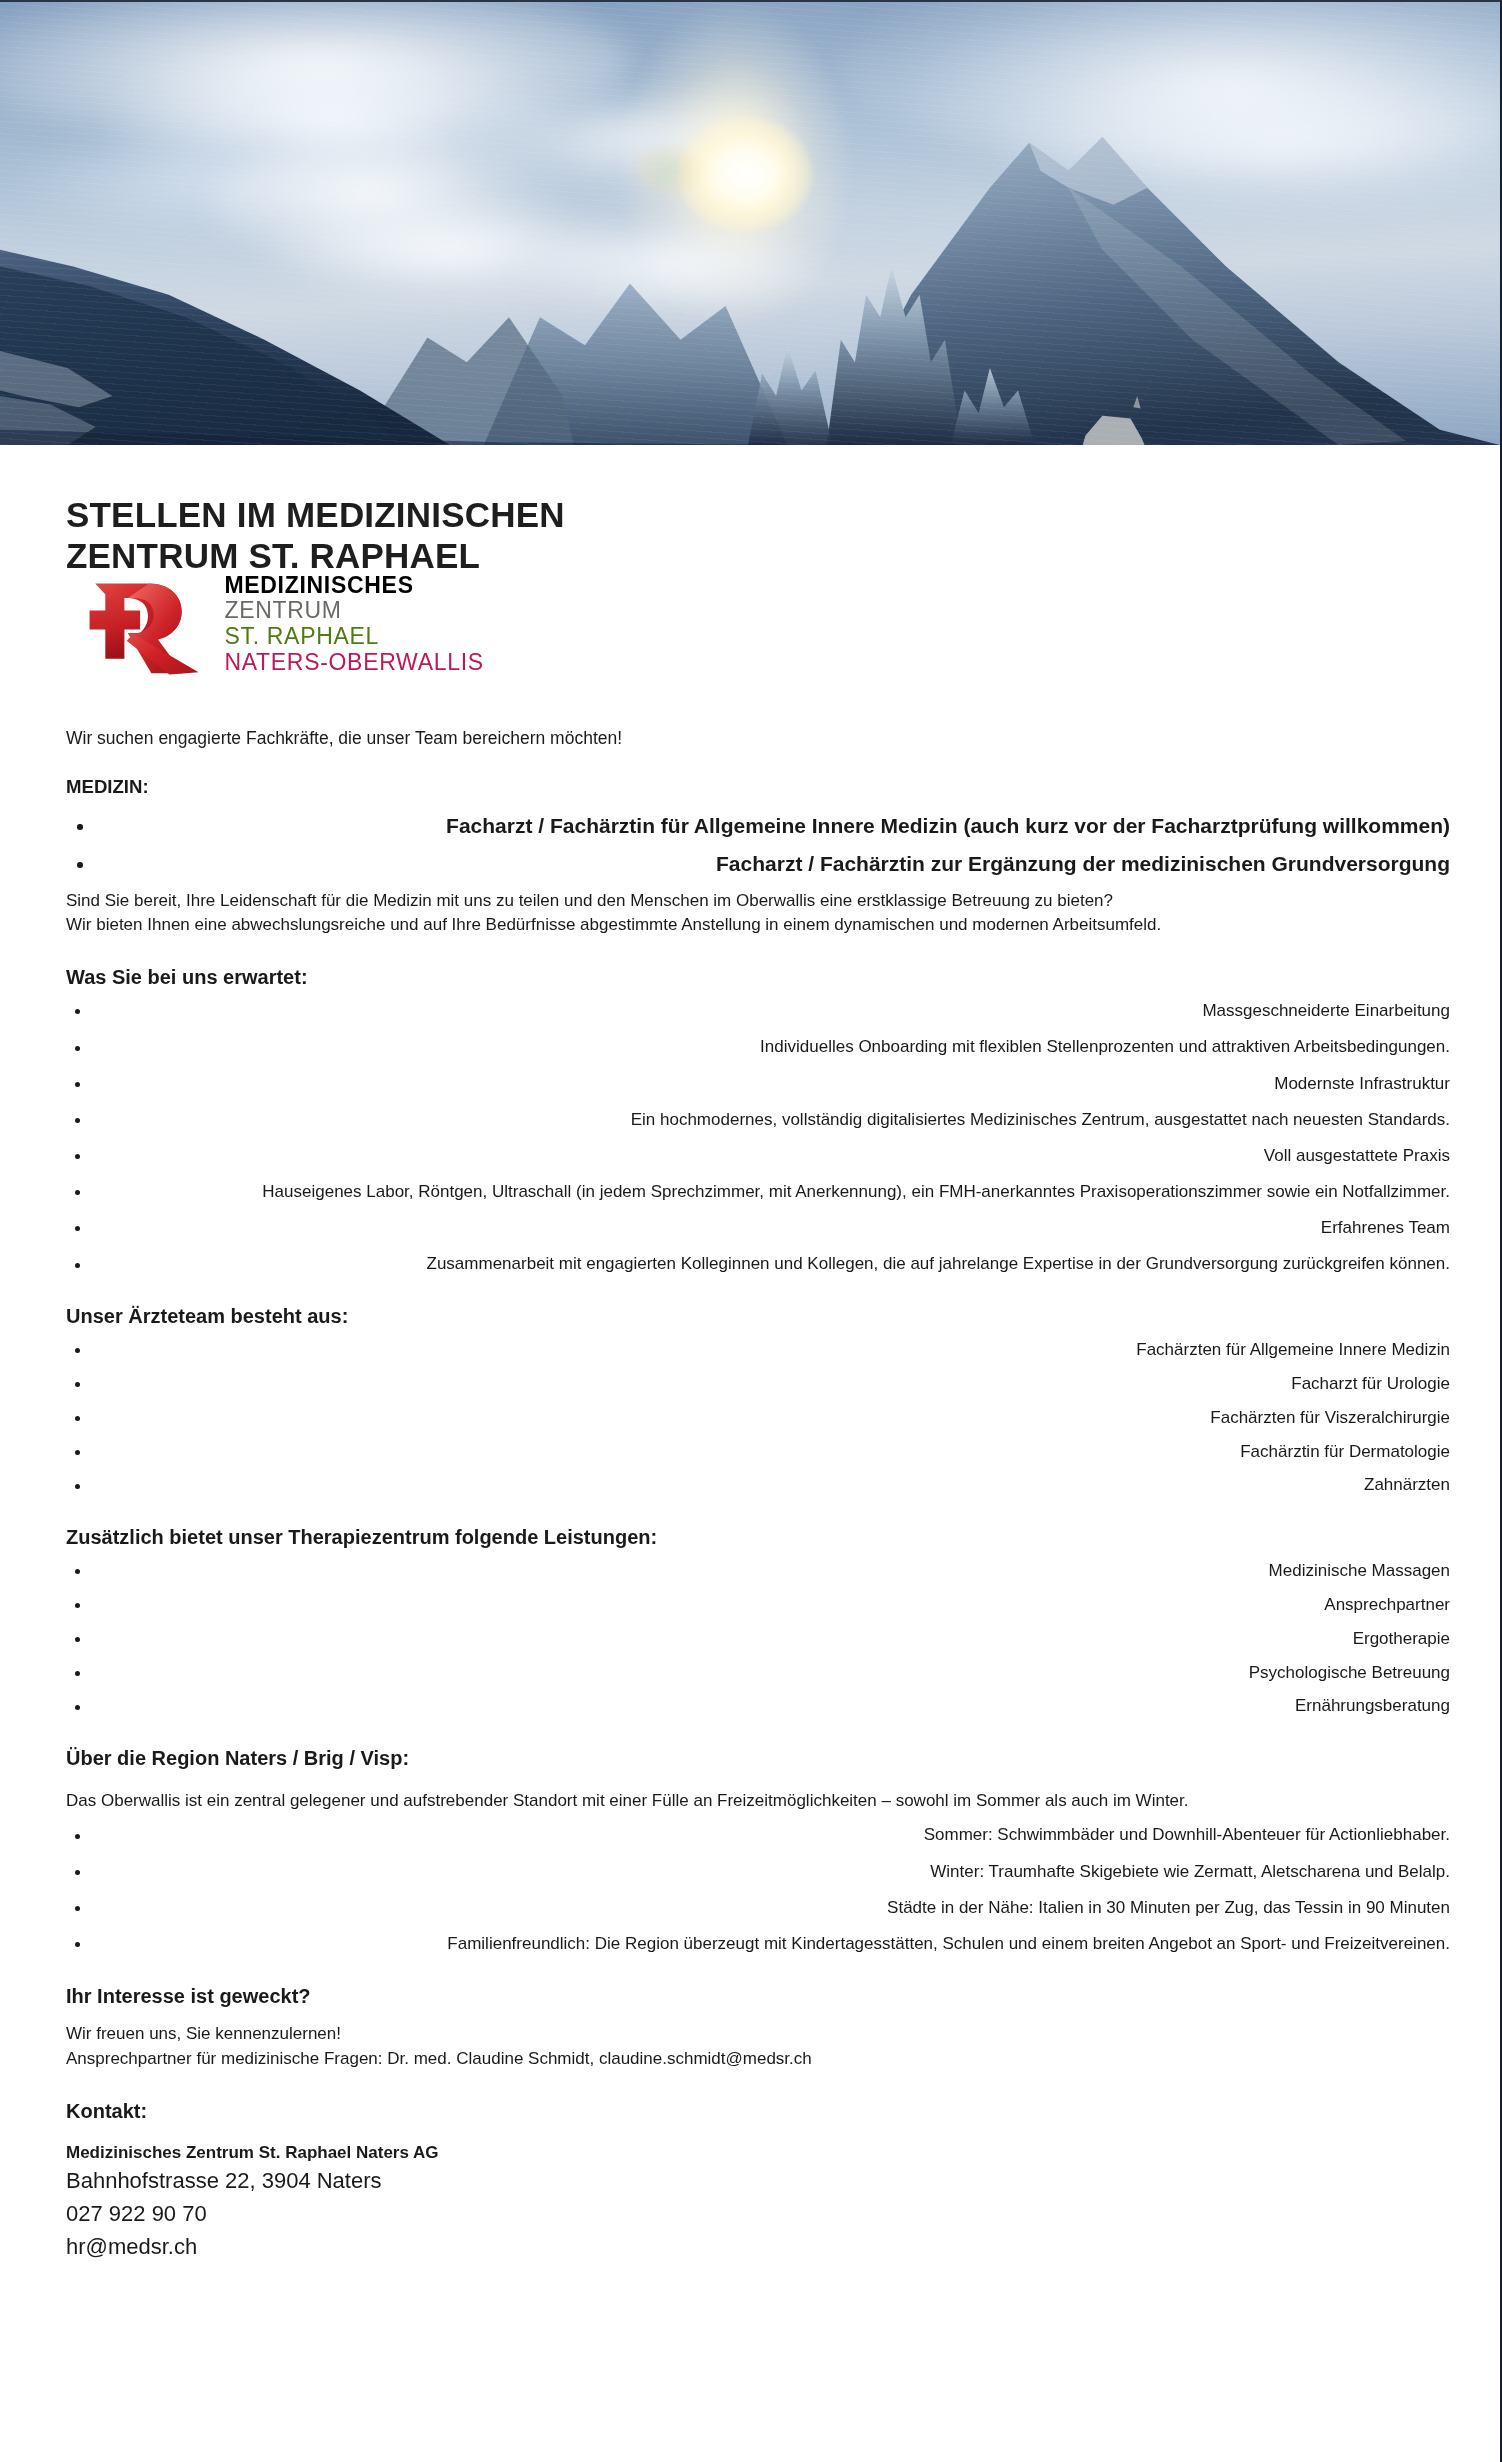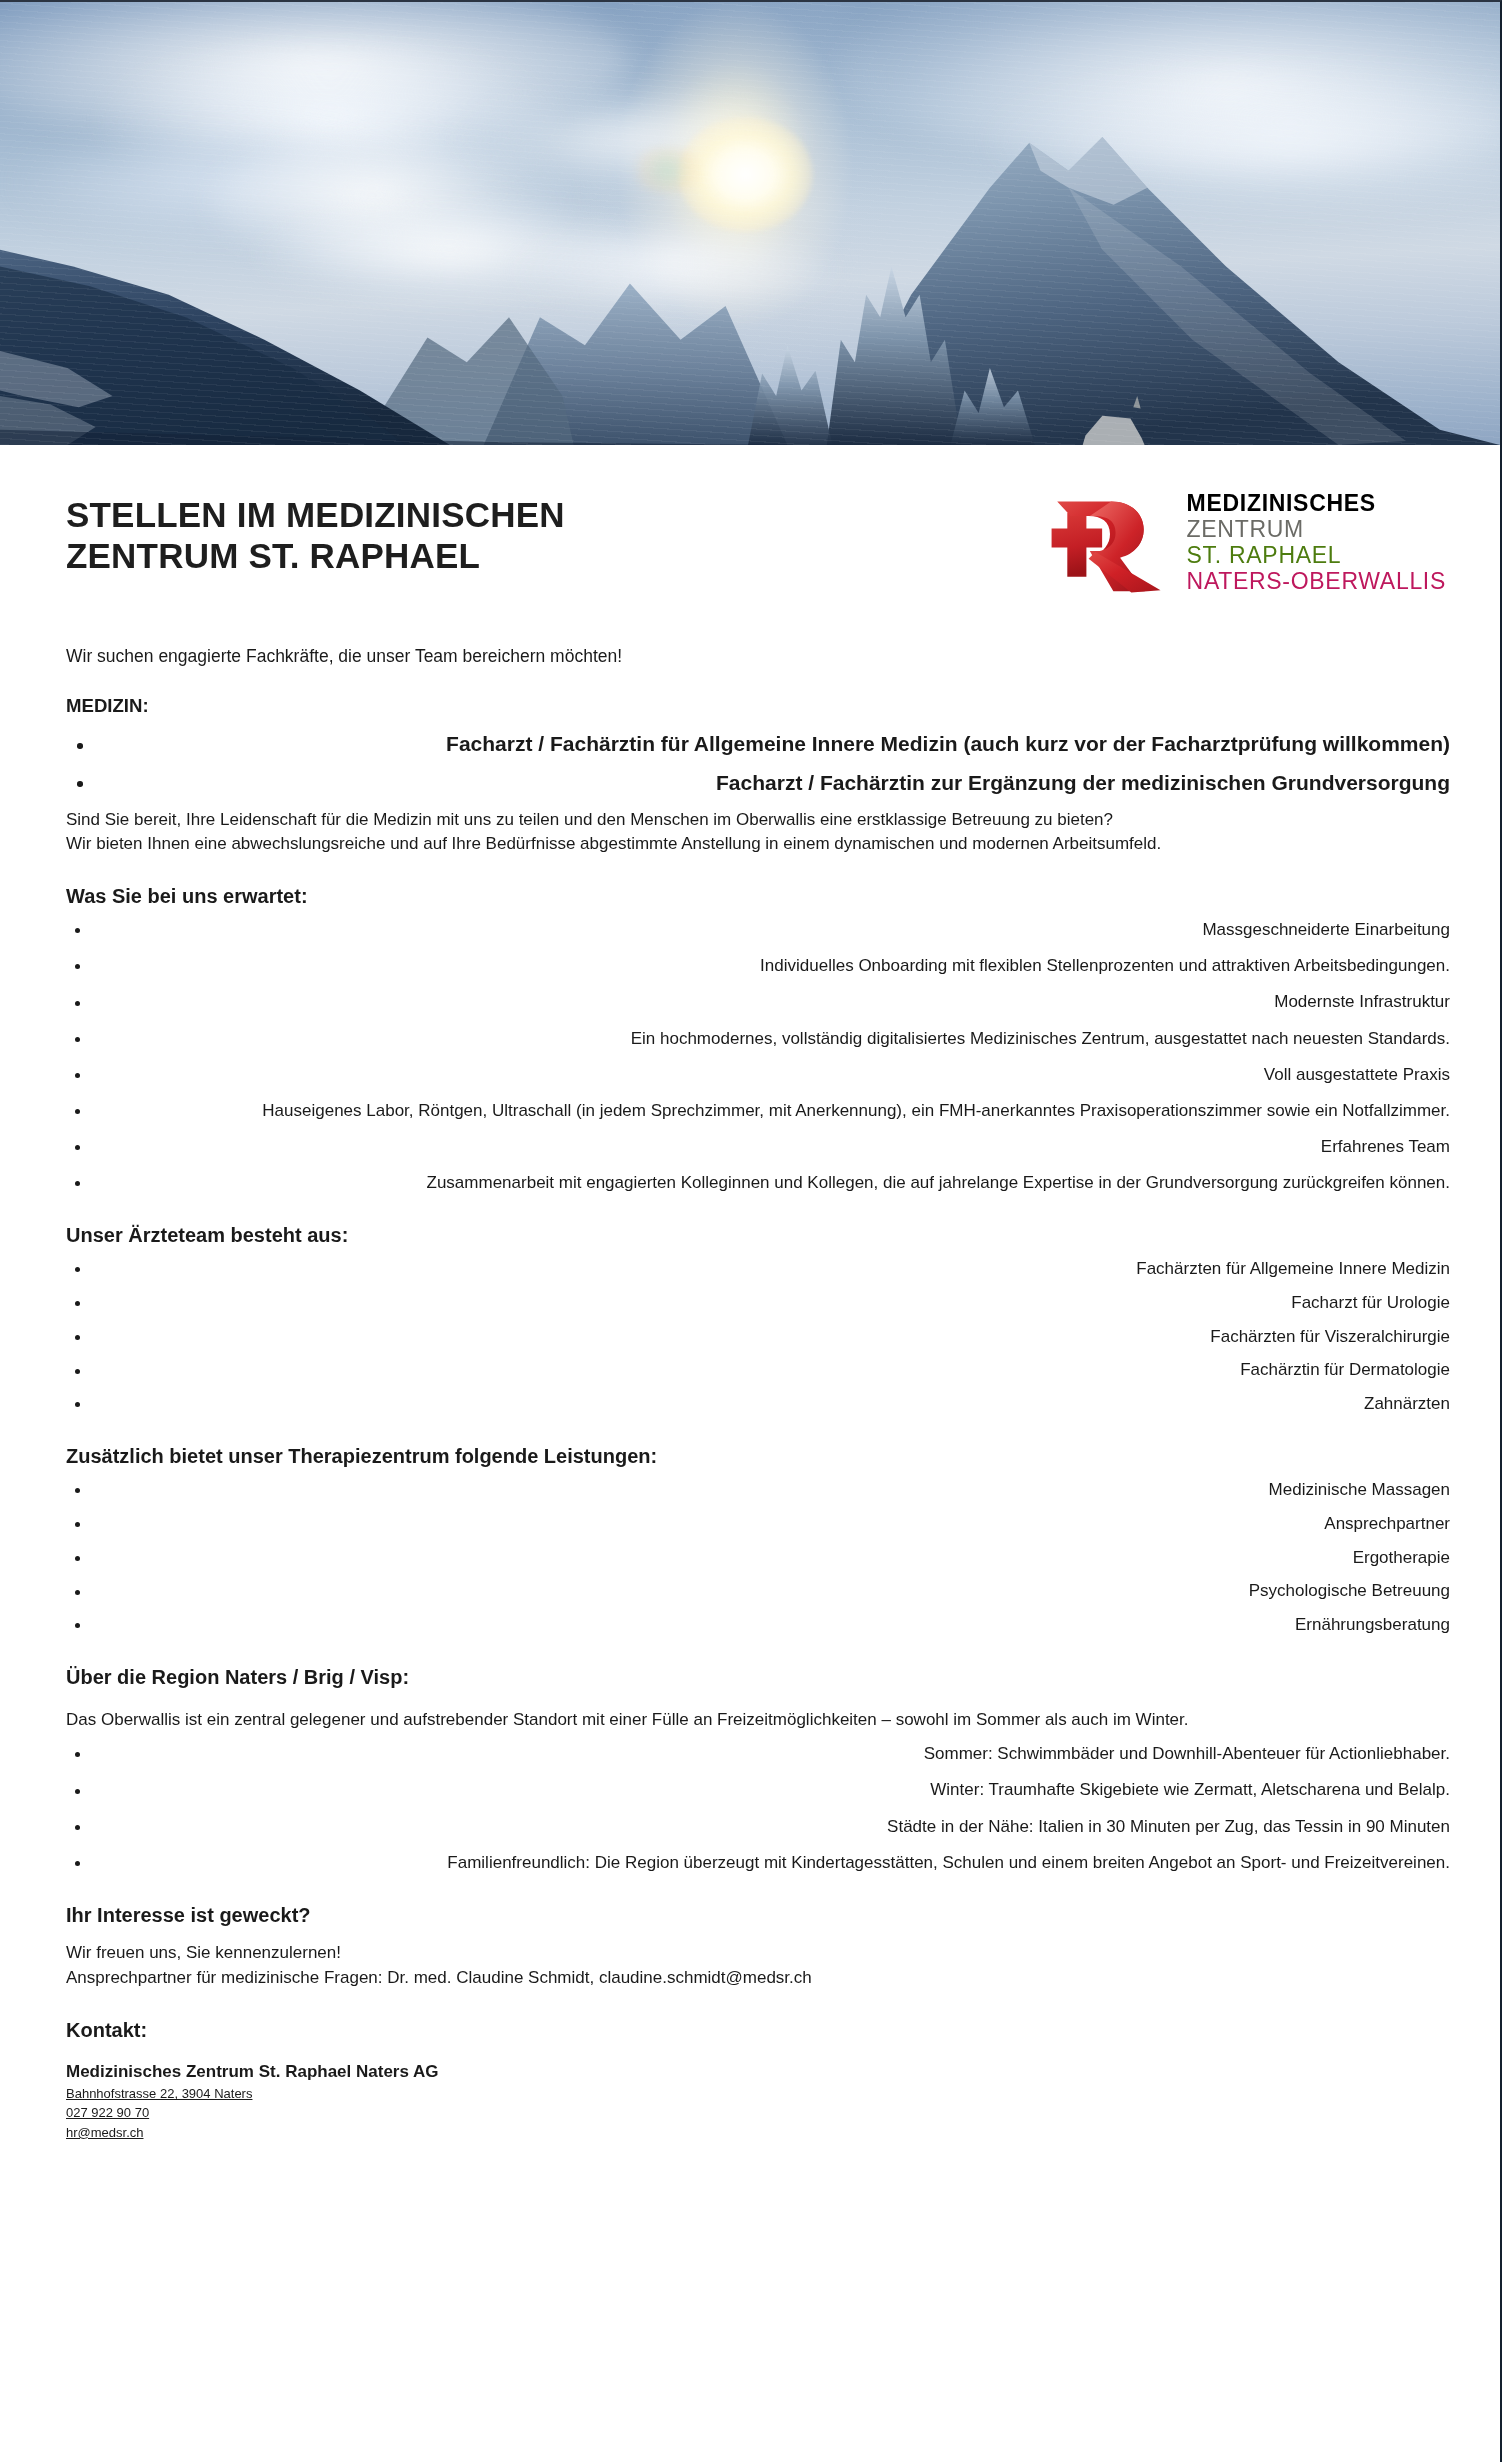--- a/index.html
+++ b/index.html
@@ -88,20 +88,21 @@
   
   .page {
     padding: 0 0 0 0;
   }
 
   .titlebar {
     display: flex;
     align-items: flex-start;
     justify-content: space-between;
     padding: 50px 34px 0 66px;
+    flex-direction: column;
   }
   .main-title {
     font-size: 35px;
     font-weight: bold;
     line-height: 1.16;
     letter-spacing: 0.2px;
     color: #1e1e1e;
     white-space: pre-line;
   }
 
@@ -199,21 +200,21 @@
   .para-group { margin-top: 9px; }
   .para-group p { font-size: 17px; line-height: 1.42; }
 
   .region-intro { margin-top: 19px; font-size: 17px; line-height: 1.42; }
 
   .closing { margin-top: 14.6px; }
   .closing p { font-size: 17px; line-height: 1.44; }
 
   .contact { margin-top: 17px; }
   .contact .cname { font-size: 17px; font-weight: bold; line-height: 1.48; }
-  .contact .cline { font-size: 13px; line-height: 1.48; text-decoration: underline; }
+  .contact .cline { font-size: 22px; line-height: 1.48; }
 </style>
 </head>
 <body>
 
 <div class="hero">
   <div class="hero-sky"></div>
   <div class="cloud cl-a"></div>
   <div class="cloud cl-b"></div>
   <div class="cloud cl-c"></div>
   <div class="cloud cl-d"></div>

